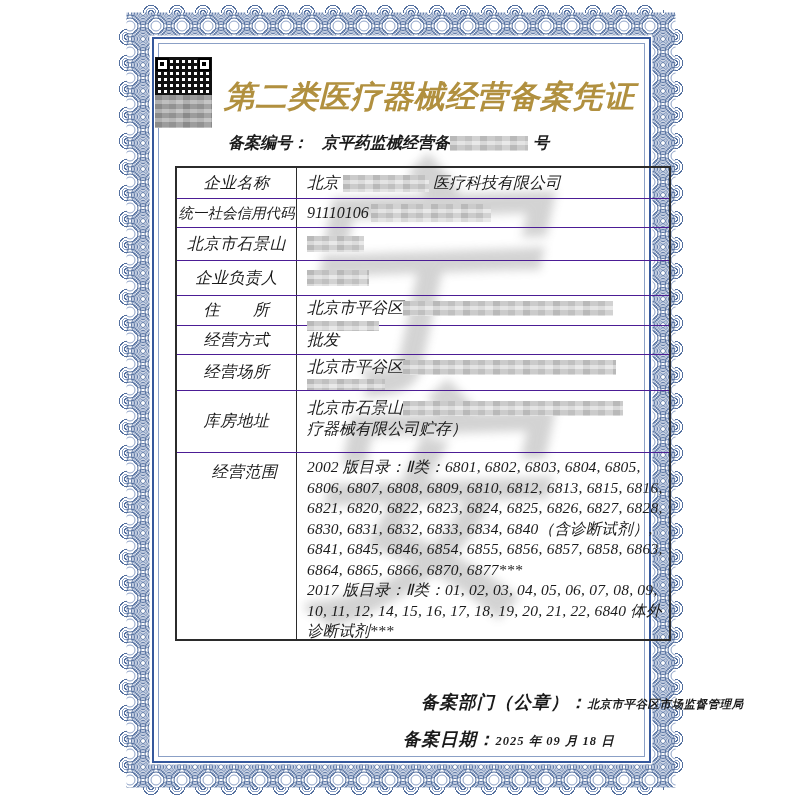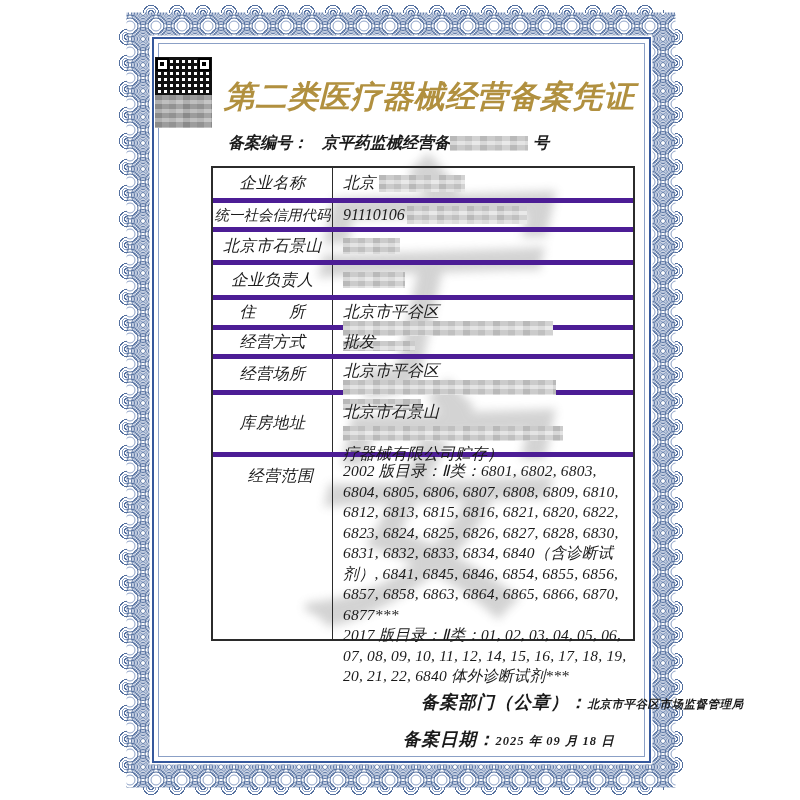--- a/index.html
+++ b/index.html
@@ -63,22 +63,22 @@
   .title { position:absolute; left:224px; top:76px; margin:0; white-space:nowrap;
     font-size:31px; font-weight:bold; letter-spacing:0.6px; color:#b1903f;
     font-family:"Liberation Serif", serif; }
 
   .recno { position:absolute; left:228px; top:133px; font-family:"Liberation Sans", sans-serif;
     font-weight:bold; font-size:16px; white-space:nowrap;text-align:right; }
   .recno .lab { margin-right:14px; }
   .recno .suf { margin-left:5px; }
 
   
-  .info { position:absolute; left:175px; top:166px; width:424px; border:2px solid #2b2b2b; box-sizing:border-box;margin-left:36px; }
-  .row { display:flex; border-top:5px solid #4c1d95; box-sizing:border-box; }
+  .info { position:absolute; left:175px; top:166px; width:496px; border:2px solid #2b2b2b; box-sizing:border-box; }
+  .row { display:flex; border-top:1px solid #4c1d95; box-sizing:border-box; }
   .row:first-child { border-top:none; }
   .cell-l { width:120px; flex:0 0 120px; border-right:1px solid #2b2b2b; box-sizing:border-box;
     display:flex; align-items:center; justify-content:center; text-align:center;
     font-size:16px; letter-spacing:0.5px; }
   .cell-l.tight { font-size:14.5px; letter-spacing:0; }
   .cell-v { flex:1 1 auto; padding:0 6px 0 10px; box-sizing:border-box; font-size:16px; }
   .row.single .cell-v { display:flex; align-items:center; }
   .row.multi .cell-v { padding-top:4px; line-height:16px; }
   .vline { line-height:16px; }
   .vline + .vline { margin-top:2px; }
@@ -161,20 +161,21 @@
       <span class="lab">备案编号：</span><span>京平药监械经营备</span><span class="redact inline-redact" style="width:78px;height:15px;"></span><span class="suf">号</span>
     </div>
 
     <div class="info">
 
       <div class="row single h30">
         <div class="cell-l">企业名称</div>
         <div class="cell-v">
           <span>北京</span>
             <span class="redact inline-redact" style="width:86px;height:17px;margin:0 4px;"></span>
+            <span>医疗科技有限公司</span>
         </div>
       </div>
 
       <div class="row single h29">
         <div class="cell-l tight">统一社会信用代码</div>
         <div class="cell-v">
           <span>91110106</span>
             <span class="redact inline-redact" style="width:120px;height:18px;margin-left:2px;"></span>
         </div>
       </div>

